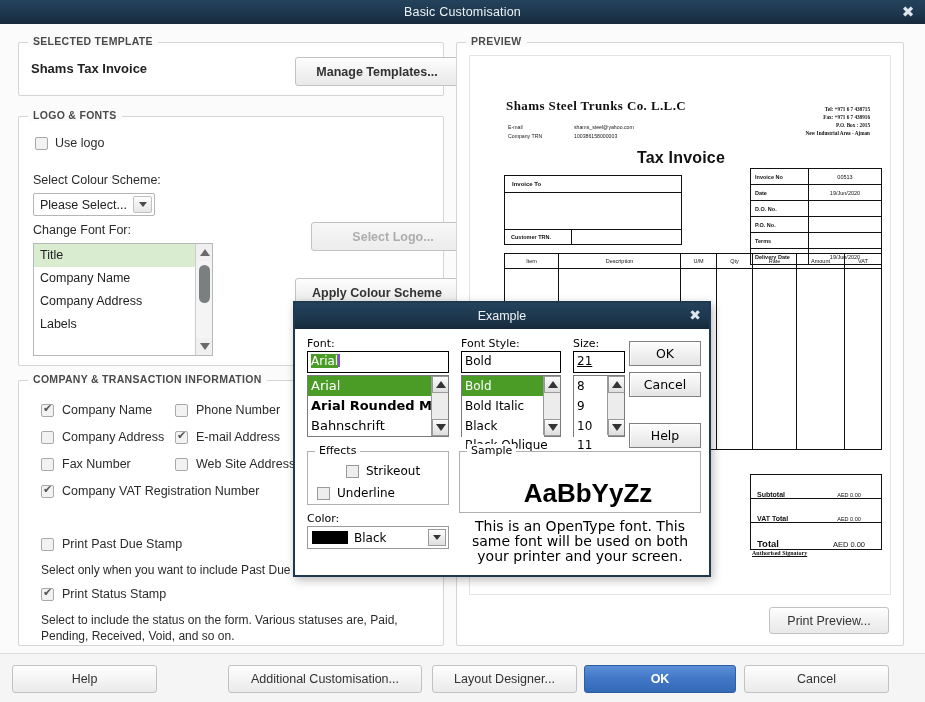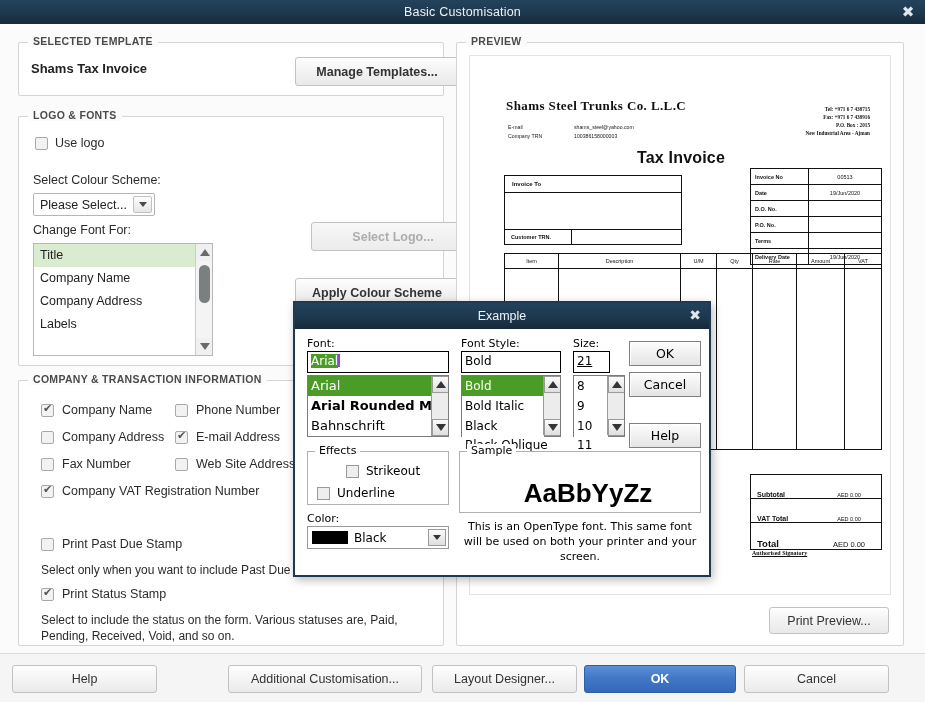--- a/index.html
+++ b/index.html
@@ -229,21 +229,21 @@
     box-shadow: inset 1px 1px 0 #fff;
   }
   .fd-grp { position:absolute; border:1px solid #b0b0b0; }
   .fd-grp-lgd { position:absolute; top:-8px; left:7px; background:#fff; padding:0 4px; font-size:11px; color:#000; }
   .fd-chk { position:absolute; display:flex; align-items:center; gap:7px; font-size:12px; color:#000; }
   .fd-box { width:13px; height:13px; border:1px solid #9a9a9a; background:#eee; }
   .fd-sample-text {
     position:absolute; left:16px; right:0; top:26px; text-align:center;
     font-size:26px; font-weight:bold; color:#000; font-family:"Liberation Sans", sans-serif;
   }
-  .fd-note { position:absolute; font-size:11px; color:#000; text-align:center; line-height:15px; }
+  .fd-note { position:absolute; font-size:14px; color:#000; text-align:center; line-height:15px; }
   .fd-color {
     position:absolute; border:1px solid #9a9a9a; background:#fff; height:23px;
     display:flex; align-items:center; font-size:12px; color:#000;
   }
   .fd-swatch { width:36px; height:13px; background:#000; margin:0 6px 0 4px; }
   .fd-color .arrowbtn { position:absolute; right:2px; top:2px; width:18px; height:17px;
     background:linear-gradient(180deg,#fcfcfc,#dedede); border:1px solid #9a9a9a;
     display:flex;align-items:center;justify-content:center; }
 </style>
 </head>
@@ -500,21 +500,21 @@
             <i class="tri-u" style="border-bottom-color:#333;"></i>
           </div>
         <div class="b dn">
             <i class="tri-d" style="border-top-color:#333;"></i>
           </div>
       </div>
     </div>
     <div class="fd-item" style="position:absolute; left:167px; top:132px; width:82px; font-size:12px; background:#fff;">Black Oblique</div>
 
     <span class="fd-lbl" style="left:278px; top:34px;">Size:</span>
-    <div class="fd-input" style="left:278px; top:48px; width:37px;text-decoration:underline;">
+    <div class="fd-input" style="left:278px; top:48px; width:52px;text-decoration:underline;">
       <span>21</span>
     </div>
     <div class="fd-list" style="left:278px; top:72px; width:52px; height:62px;">
       <div class="fd-item" style="font-size:12px;">8</div>
       <div class="fd-item" style="font-size:12px;">9</div>
       <div class="fd-item" style="font-size:12px;">10</div>
       <div class="fd-sb">
         <div class="b up">
             <i class="tri-u" style="border-bottom-color:#333;"></i>
           </div>

